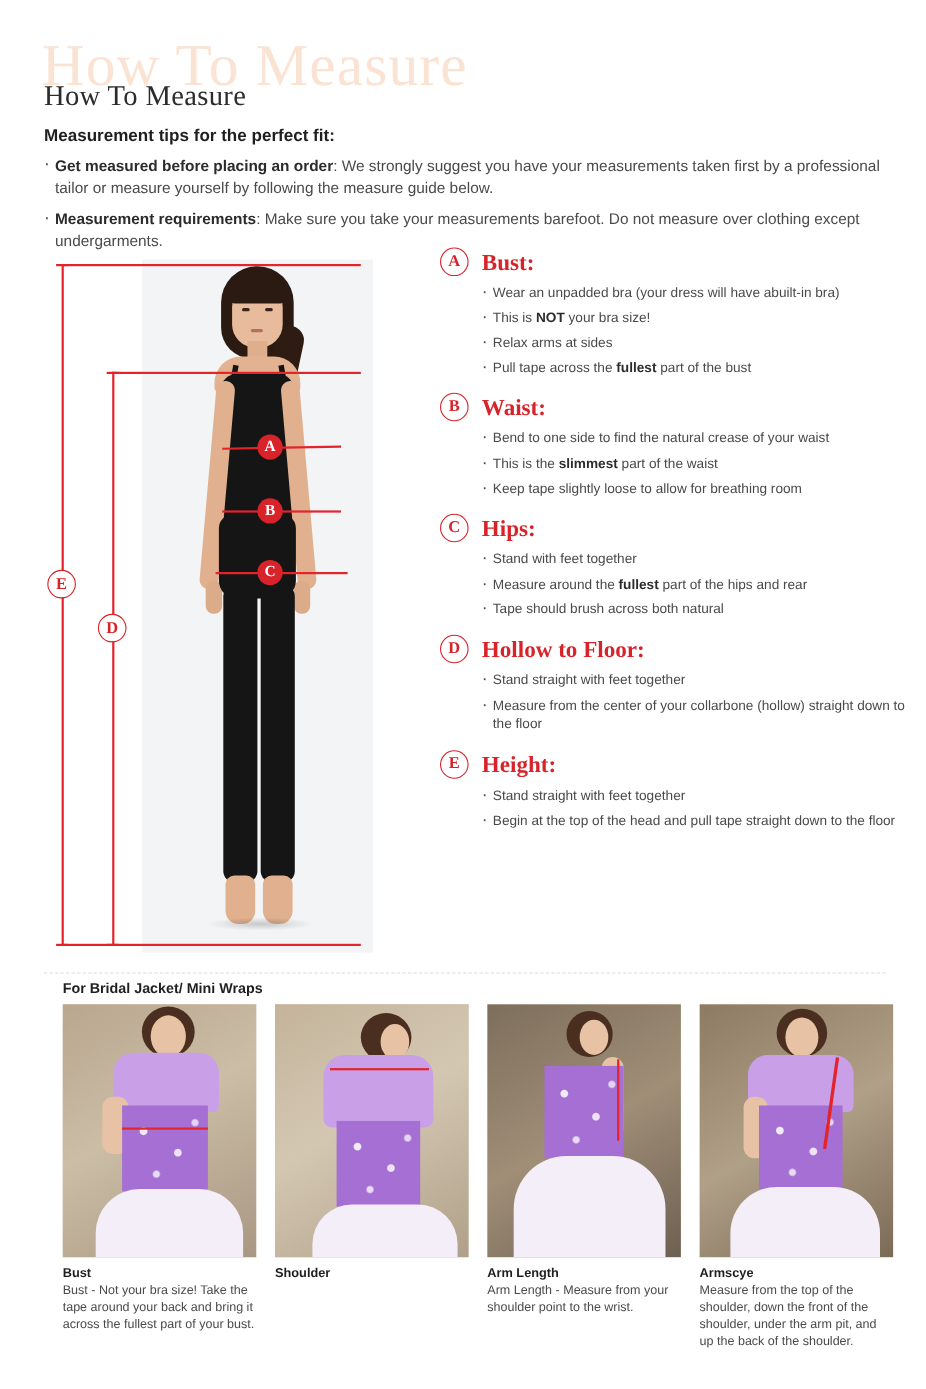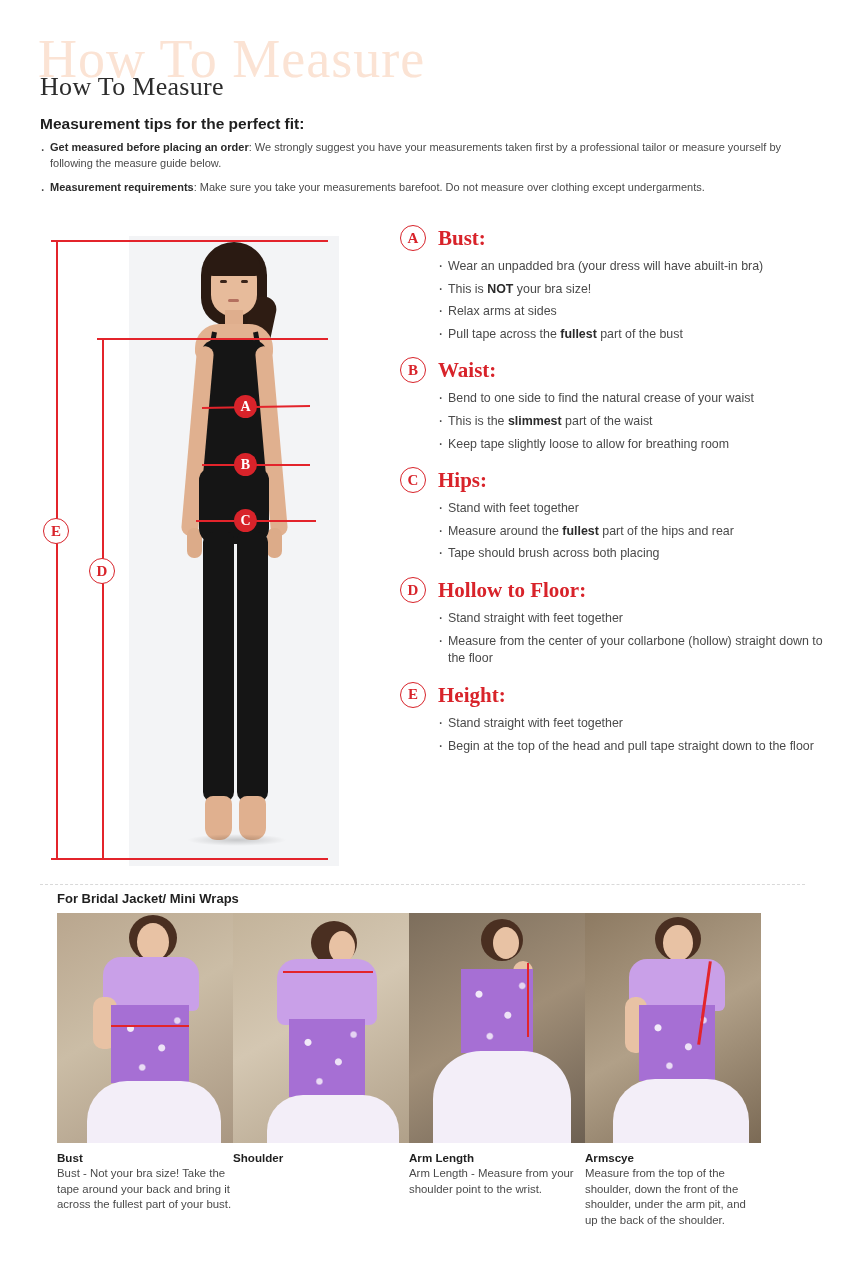--- a/index.html
+++ b/index.html
@@ -45,21 +45,21 @@
     font-weight: bold;
     color: #1f1f1f;
   }
   .tips-list {
     position: absolute;
     left: 40px;
     top: 140px;
     width: 765px;
   }
   .tip {
-    font-size: 11px;
+    font-size: 14px;
     line-height: 1.45;
     color: #4a4a4a;
     margin-bottom: 8px;
     padding-left: 10px;
     position: relative;
   }
   .tip::before {
     content: "·";
     position: absolute;
     left: 0;
@@ -246,21 +246,21 @@
     left: 57px; top: 891px;
     font-size: 13px;
     font-weight: bold;
     color: #1f1f1f;
   }
   .cards {
     position: absolute;
     left: 57px; top: 913px;
     width: 730px;
     display: flex;
-    gap: 0;
+    gap: 17px;
   }
   .card { width: 176px; }
   .card-photo {
     width: 176px; height: 230px;
     position: relative;
     overflow: hidden;
     background: #c9b79f;
   }
   .ph-bg { position: absolute; inset: 0; }
   .ph1 { background: linear-gradient(150deg,#b9a68e 0%, #cbbda6 45%, #a99782 100%); }
@@ -381,21 +381,21 @@
     <div class="instr-item">Bend to one side to find the natural crease of your waist</div>
     <div class="instr-item">This is the <b>slimmest</b> part of the waist</div>
     <div class="instr-item">Keep tape slightly loose to allow for breathing room</div>
   </div>
 
   <div class="instr-block">
     <div class="badge-outline">C</div>
     <div class="instr-head">Hips:</div>
     <div class="instr-item">Stand with feet together</div>
     <div class="instr-item">Measure around the <b>fullest</b> part of the hips and rear</div>
-    <div class="instr-item">Tape should brush across both placing</div>
+    <div class="instr-item">Tape should brush across both natural</div>
   </div>
 
   <div class="instr-block">
     <div class="badge-outline">D</div>
     <div class="instr-head">Hollow to Floor:</div>
     <div class="instr-item">Stand straight with feet together</div>
     <div class="instr-item">Measure from the center of your collarbone (hollow) straight down to the floor</div>
   </div>
 
   <div class="instr-block">

